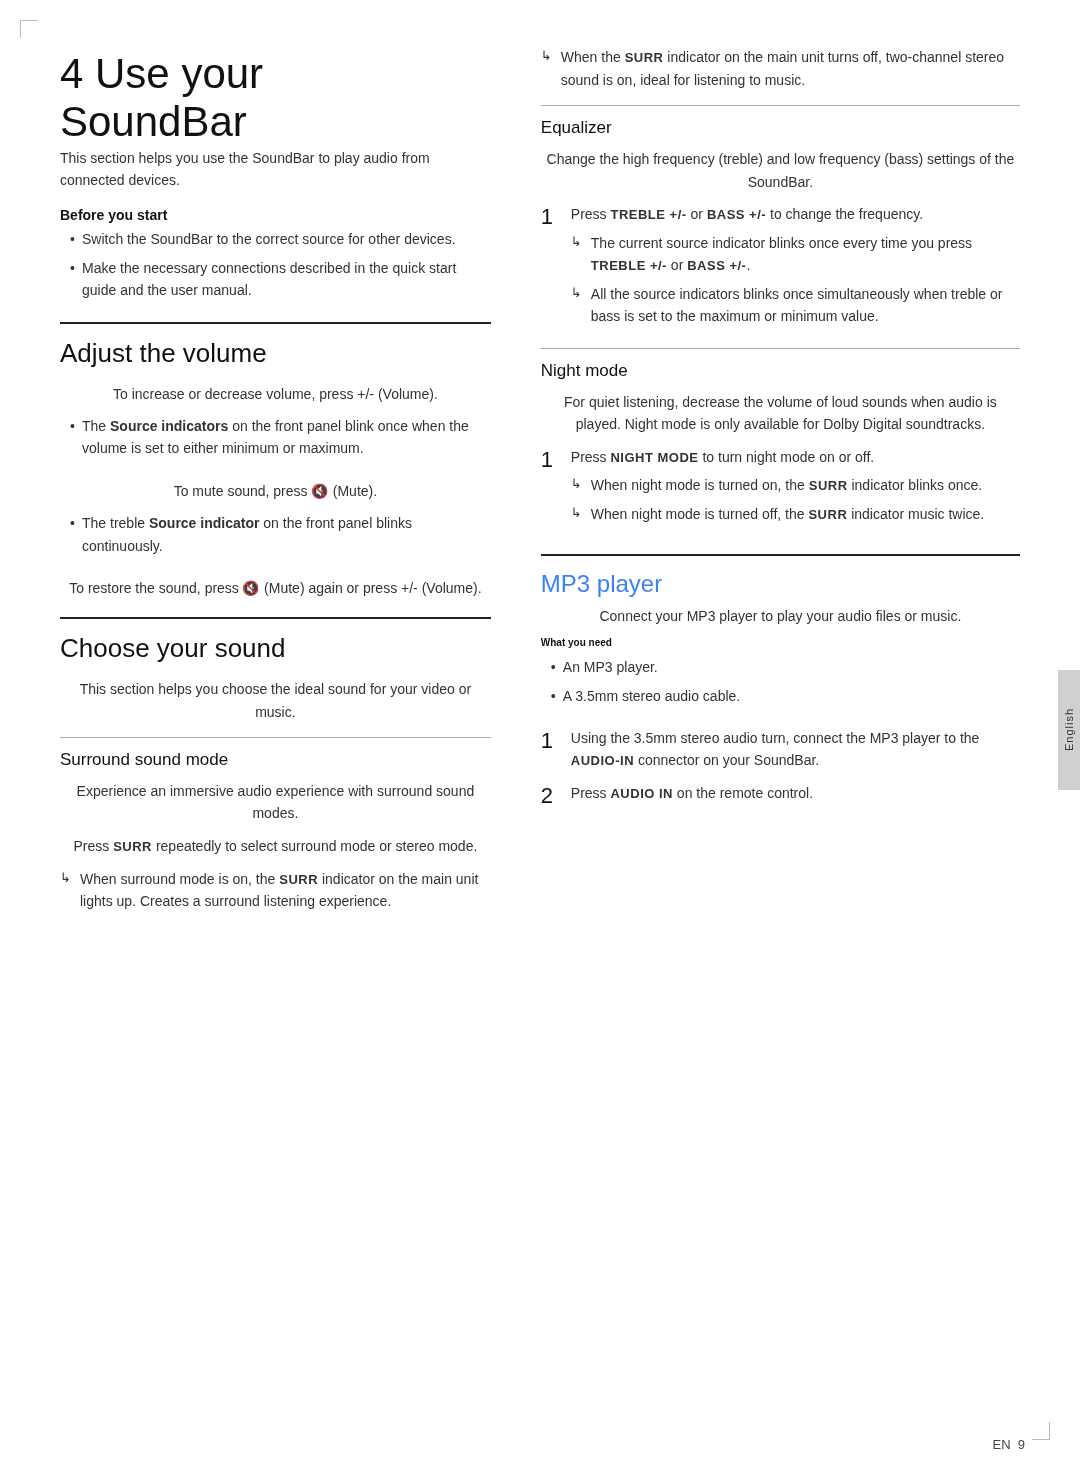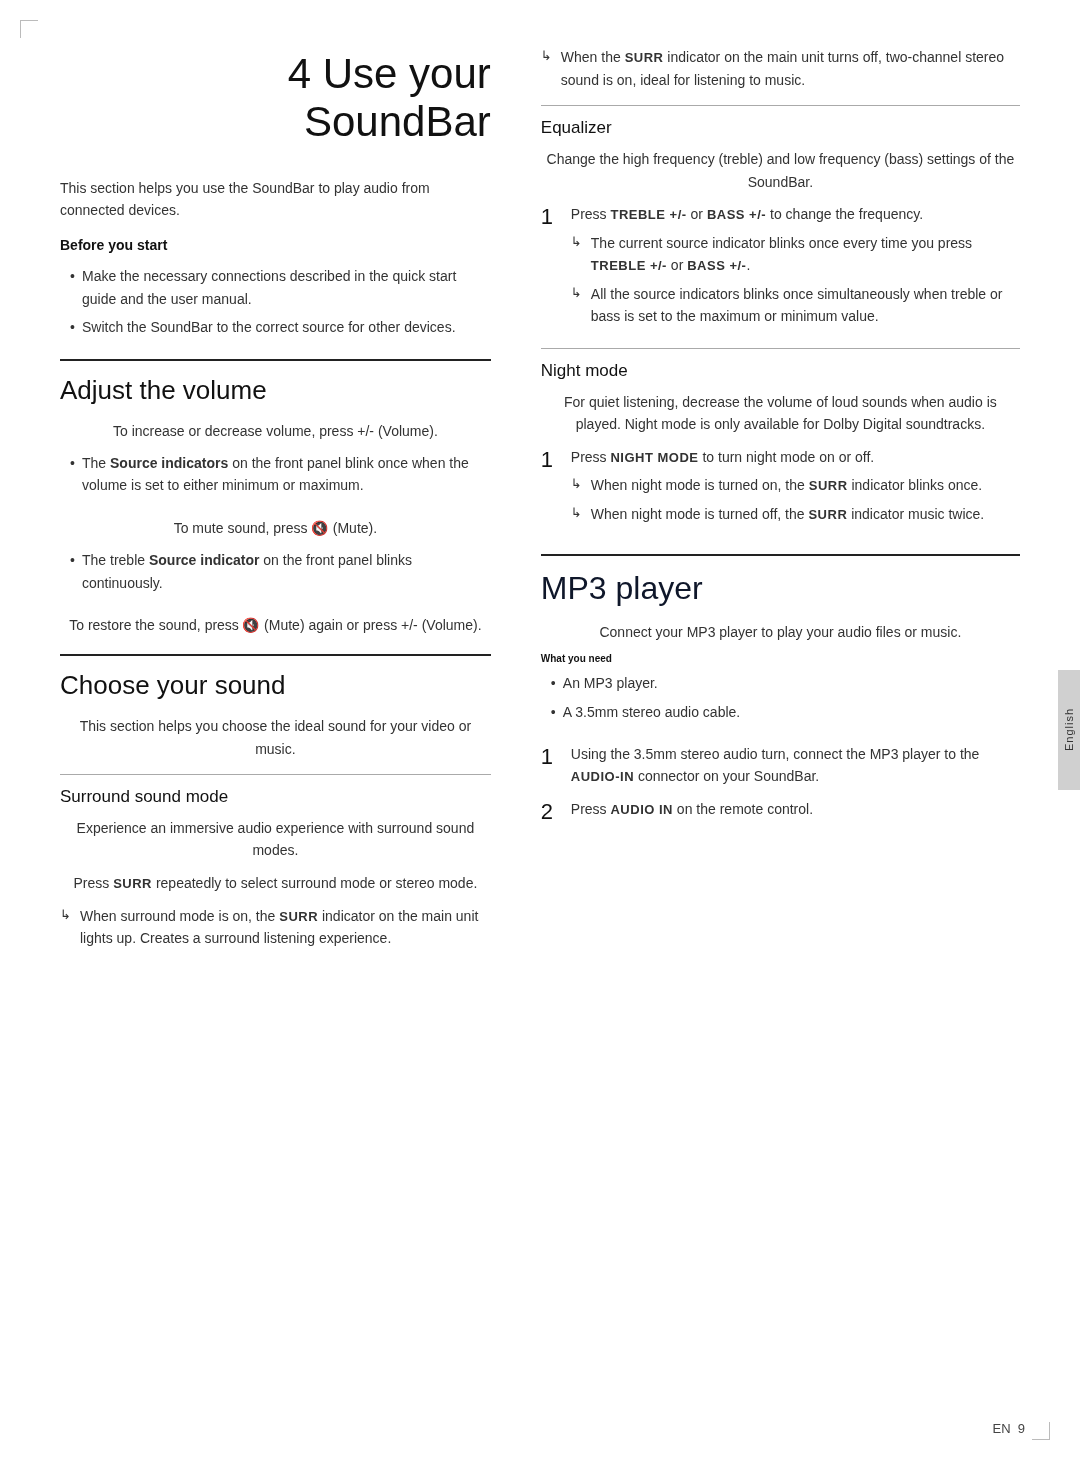--- a/index.html
+++ b/index.html
@@ -46,37 +46,35 @@
     .right-col {
       width: 52%;
       padding-left: 20px;
       border-left: none;
     }
     
     .chapter-title {
       font-size: 42px;
       font-weight: 300;
       line-height: 1.15;
-      margin-bottom: 30px;
       margin-top: 10px;
       color: #111;
-      text-align: right;
     }
     
     .intro-text {
       font-size: 14px;
       line-height: 1.6;
       margin-bottom: 16px;
       color: #333;
     }
     
     .before-start-label {
       font-size: 14px;
       font-weight: bold;
-      margin-bottom: 12px;
+      margin-bottom: 5px;
       color: #111;
     }
     .bullet-list {
       list-style: none;
       padding-left: 10px;
       margin-bottom: 20px;
     }
     .bullet-list li {
       font-size: 14px;
       line-height: 1.6;
@@ -187,37 +185,37 @@
       bottom: 20px;
       right: 30px;
       width: 18px;
       height: 18px;
       border-bottom: 1.5px solid #bbb;
       border-right: 1.5px solid #bbb;
     }
     
     .page-footer {
       position: absolute;
-      bottom: 24px;
+      bottom: 8px;
       right: 55px;
       font-size: 13px;
       color: #444;
     }
     
     .sub-divider {
       border: none;
       border-top: 1px solid #aaa;
       margin: 14px 0 12px 0;
     }
     
     .mp3-title {
-      font-size: 32px;
+      font-size: 24px;
       font-weight: 300;
-      margin-bottom: 14px;
-      color: #0f172a;
+      margin-bottom: 7px;
+      color: #3b82f6;
     }
     .what-you-need-label {
       font-size: 10px;
       font-weight: bold;
       margin-bottom: 8px;
       color: #111;
     }
   </style>
 </head>
 <body>
@@ -235,22 +233,22 @@
 
     <h1 class="chapter-title">
       <span>4</span>&nbsp;<span>Use your</span><br>
       <span>SoundBar</span>
     </h1>
 
     <p class="intro-text">This section helps you use the SoundBar to play audio from connected devices.</p>
 
     <div class="before-start-label">Before you start</div>
     <ul class="bullet-list">
+      <li><span>Switch the SoundBar to the correct source for other devices.</span></li>
       <li><span>Make the necessary connections described in the quick start guide and the user manual.</span></li>
-      <li><span>Switch the SoundBar to the correct source for other devices.</span></li>
     </ul>
 
     <hr class="section-divider">
     <h2 class="section-title">Adjust the volume</h2>
 
     <p class="section-text">
       <span>To increase or decrease volume, press +/- (Volume).</span>
     </p>
 
     <ul class="bullet-list">

